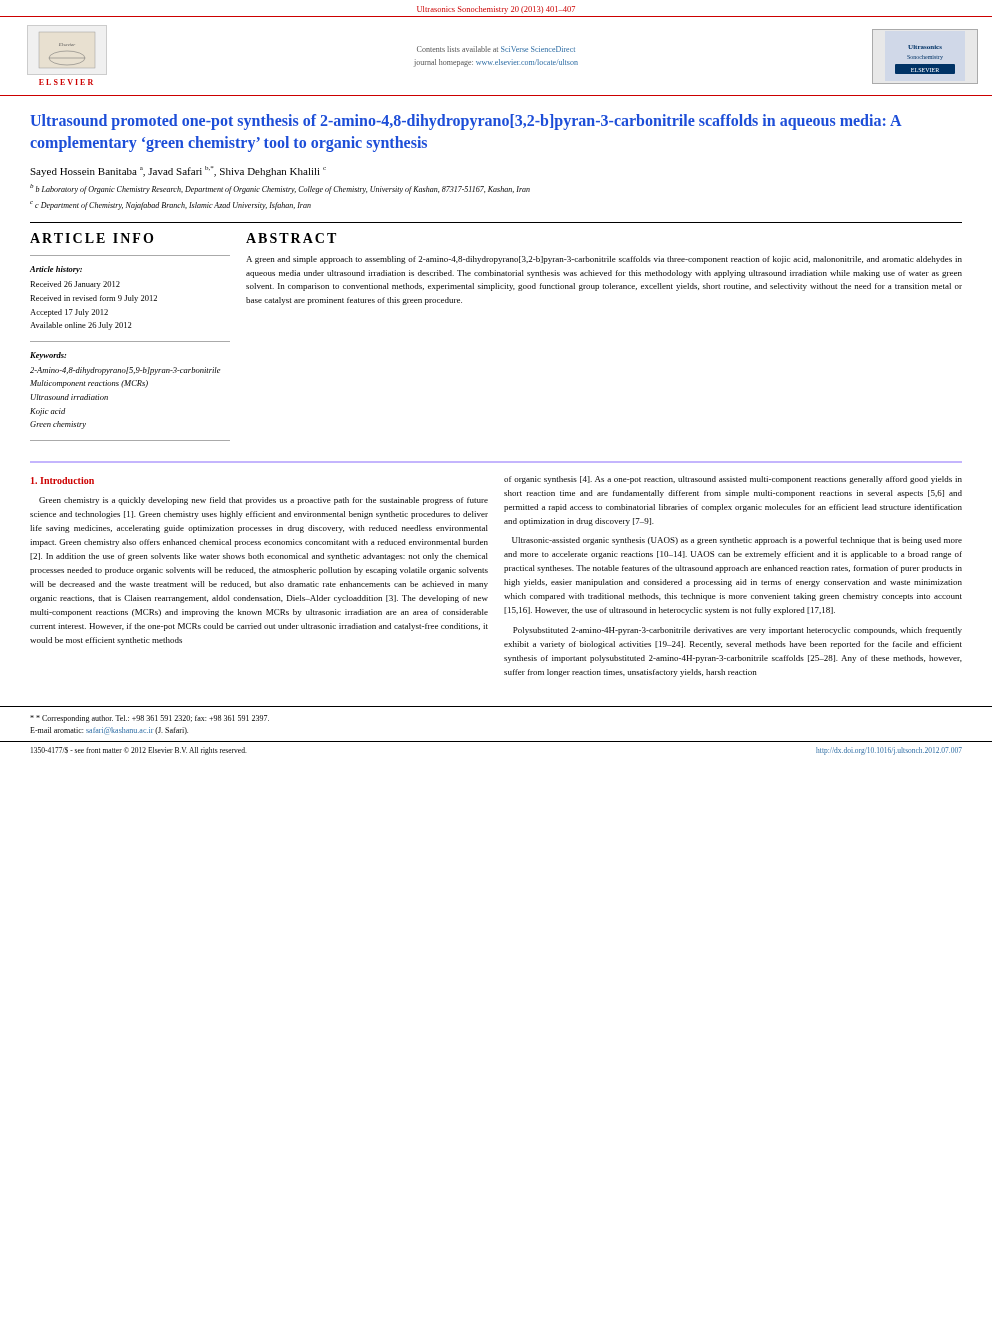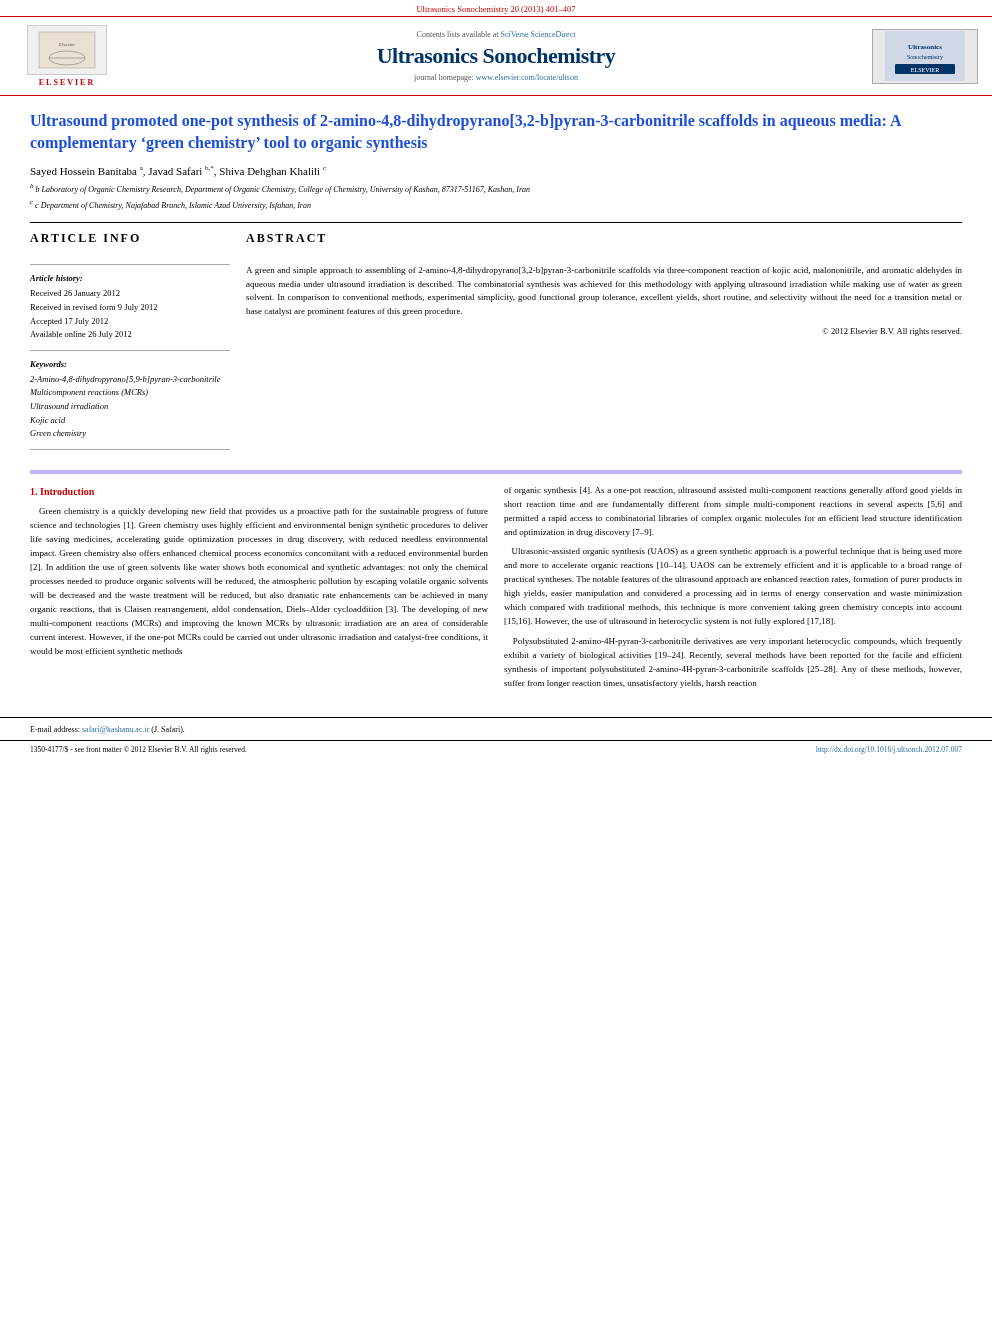--- a/index.html
+++ b/index.html
@@ -119,25 +119,25 @@
       padding-top: 8px;
     }
     .col-left {
       width: 200px;
       flex-shrink: 0;
     }
     .col-right {
       flex: 1;
     }
     .section-label {
-      font-size: 12px;
+      font-size: 14px;
       font-weight: bold;
       letter-spacing: 2px;
       color: #000;
-      margin-bottom: 18px;
+      margin-bottom: 6px;
       text-transform: uppercase;
     }
     .article-history-label {
       font-size: 8.5px;
       font-style: italic;
       font-weight: bold;
       color: #000;
       margin-bottom: 4px;
     }
     .history-item {
@@ -173,21 +173,21 @@
     .copyright-line {
       font-size: 8.5px;
       color: #000;
       text-align: right;
       margin-top: 8px;
     }
     
     .body-two-col {
       display: flex;
       gap: 16px;
-      border-top: 4px solid #c4b5fd;
+      border-top: 2px solid #c4b5fd;
       padding-top: 10px;
     }
     .body-col {
       flex: 1;
       font-size: 9px;
       line-height: 1.55;
       text-align: justify;
       color: #000;
     }
     .section-heading {
@@ -253,21 +253,20 @@
           <line x1="12" y1="28" x2="48" y2="28" stroke="#666" stroke-width="0.5"></line>
         </svg>
       </div>
       <div class="elsevier-text">ELSEVIER</div>
     </div>
     <div class="header-center">
       <div class="scidirect-line">
         <span>Contents lists available at</span>
         <span style="color:#2e6da4;">SciVerse ScienceDirect</span>
       </div>
-      <div class="journal-title">Ultrasonics Sonochemistry</div>
       <div class="journal-homepage">
         <span>journal homepage:</span>
         <span style="color:#2e6da4;">www.elsevier.com/locate/ultson</span>
       </div>
     </div>
     <div class="header-right">
       <div class="journal-logo-box">
         <svg width="80" height="50" viewBox="0 0 80 50">
           <rect x="0" y="0" width="80" height="50" fill="#d0d8e8"></rect>
           <text x="40" y="18" text-anchor="middle" font-size="7" fill="#003366" font-weight="bold">Ultrasonics</text>
@@ -308,21 +307,20 @@
         <div class="keyword-item">2-Amino-4,8-dihydropyrano[5,9-b]pyran-3-carbonitrile</div>
         <div class="keyword-item">Multicomponent reactions (MCRs)</div>
         <div class="keyword-item">Ultrasound irradiation</div>
         <div class="keyword-item">Kojic acid</div>
         <div class="keyword-item">Green chemistry</div>
         <hr class="divider-line">
       </div>
       <div class="col-right">
         <div class="section-label">ABSTRACT</div>
         <div class="abstract-text">A green and simple approach to assembling of 2-amino-4,8-dihydropyrano[3,2-b]pyran-3-carbonitrile scaffolds via three-component reaction of kojic acid, malononitrile, and aromatic aldehydes in aqueous media under ultrasound irradiation is described. The combinatorial synthesis was achieved for this methodology with applying ultrasound irradiation while making use of water as green solvent. In comparison to conventional methods, experimental simplicity, good functional group tolerance, excellent yields, short routine, and selectivity without the need for a transition metal or base catalyst are prominent features of this green procedure.</div>
-        <div class="copyright-line">© 2012 Elsevier B.V. All rights reserved.</div>
       </div>
     </div>
 
     <div class="body-two-col">
 
       <div class="body-col">
         <div class="section-heading">1. Introduction</div>
         <div class="body-para">
           <span>&nbsp;&nbsp;&nbsp;</span><span>Green chemistry is a quickly developing new field that provides us a proactive path for the sustainable progress of future science and technologies [1]. Green chemistry uses highly efficient and environmental benign synthetic procedures to deliver life saving medicines, accelerating guide optimization processes in drug discovery, with reduced needless environmental impact. Green chemistry also offers enhanced chemical process economics concomitant with a reduced environmental burden [2]. In addition the use of green solvents like water shows both economical and synthetic advantages: not only the chemical processes needed to produce organic solvents will be reduced, the atmospheric pollution by escaping volatile organic solvents will be decreased and the waste treatment will be reduced, but also dramatic rate enhancements can be achieved in many organic reactions, that is Claisen rearrangement, aldol condensation, Diels–Alder cycloaddition [3]. The developing of new multi-component reactions (MCRs) and improving the known MCRs by ultrasonic irradiation are an area of considerable current interest. However, if the one-pot MCRs could be carried out under ultrasonic irradiation and catalyst-free conditions, it would be most efficient synthetic methods</span>
         </div>
@@ -338,21 +336,25 @@
         <div class="body-para">
           <span>&nbsp;&nbsp;&nbsp;</span><span>Polysubstituted 2-amino-4H-pyran-3-carbonitrile derivatives are very important heterocyclic compounds, which frequently exhibit a variety of biological activities [19–24]. Recently, several methods have been reported for the facile and efficient synthesis of important polysubstituted 2-amino-4H-pyran-3-carbonitrile scaffolds [25–28]. Any of these methods, however, suffer from longer reaction times, unsatisfactory yields, harsh reaction</span>
         </div>
       </div>
     </div>
 
   </div>
 
   <div class="footer-section">
     <div class="footnote-line">
-      <span>E-mail address:</span>
+      <span>* </span>
+      <span>* Corresponding author. Tel.: +98 361 591 2320; fax: +98 361 591 2397.</span>
+    </div>
+    <div class="footnote-line">
+      <span>E-mail aromatic:</span>
       <span style="color:#2e6da4;">safari@kashanu.ac.ir</span>
       <span>(J. Safari).</span>
     </div>
   </div>
   <div class="bottom-bar">
     <div class="bottom-issn">1350-4177/$ - see front matter © 2012 Elsevier B.V. All rights reserved.</div>
     <div class="bottom-doi">
       <span style="color:#2e6da4;">http://dx.doi.org/10.1016/j.ultsonch.2012.07.007</span>
     </div>
   </div>

